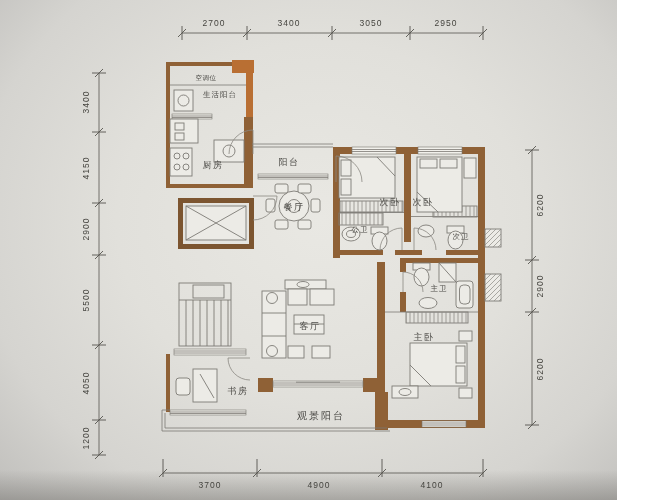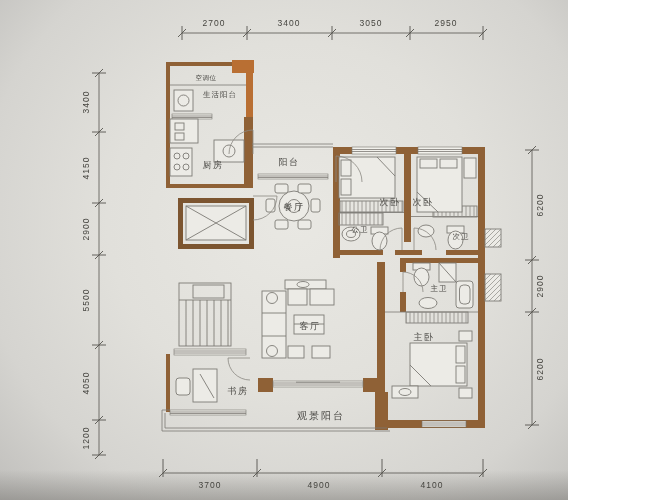--- a/index.html
+++ b/index.html
@@ -1,18 +1,18 @@
 <!DOCTYPE html>
 <html><head>
 <meta charset="utf-8">
 <style>
   html,body{margin:0;padding:0;}
   .stage{
     position:relative;
-    width:568px;height:500px;
+    width:617px;height:500px;
     overflow:hidden;
     background:
       linear-gradient(to bottom, rgba(120,118,114,0) 94%, rgba(110,108,104,.45) 100%),
       radial-gradient(ellipse at 52% 44%, #e9e8e3 0%, #e1e0db 45%, #d5d4d0 76%, #bfbebb 100%);
     font-family:"Liberation Sans","DejaVu Sans",sans-serif;
   }
   svg{position:absolute;left:0;top:0;}
   .wall{fill:#8f6136;stroke:none;}
   .wall-dark{fill:#7c5530;}
   .wall-accent{fill:#b96f33;}

